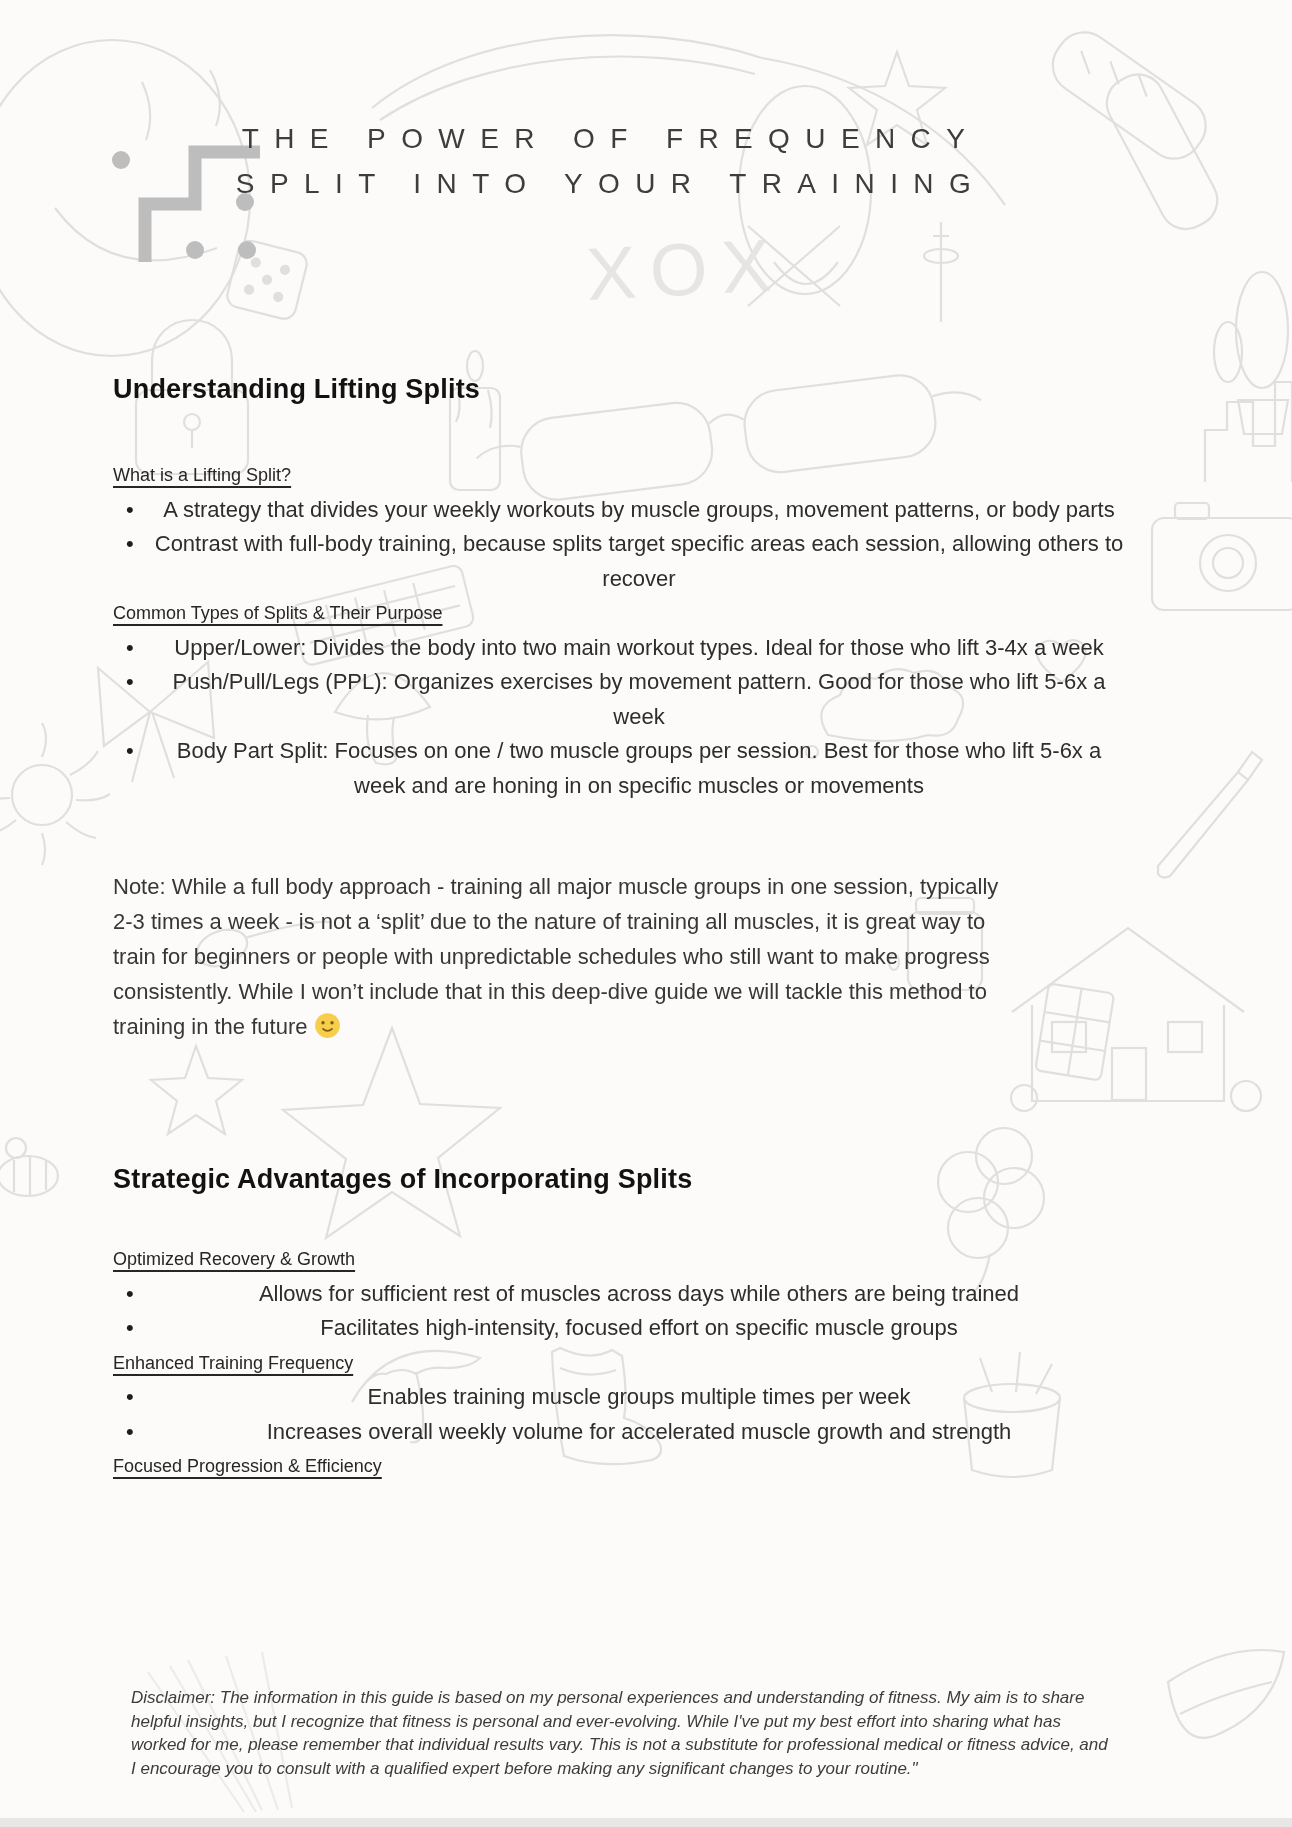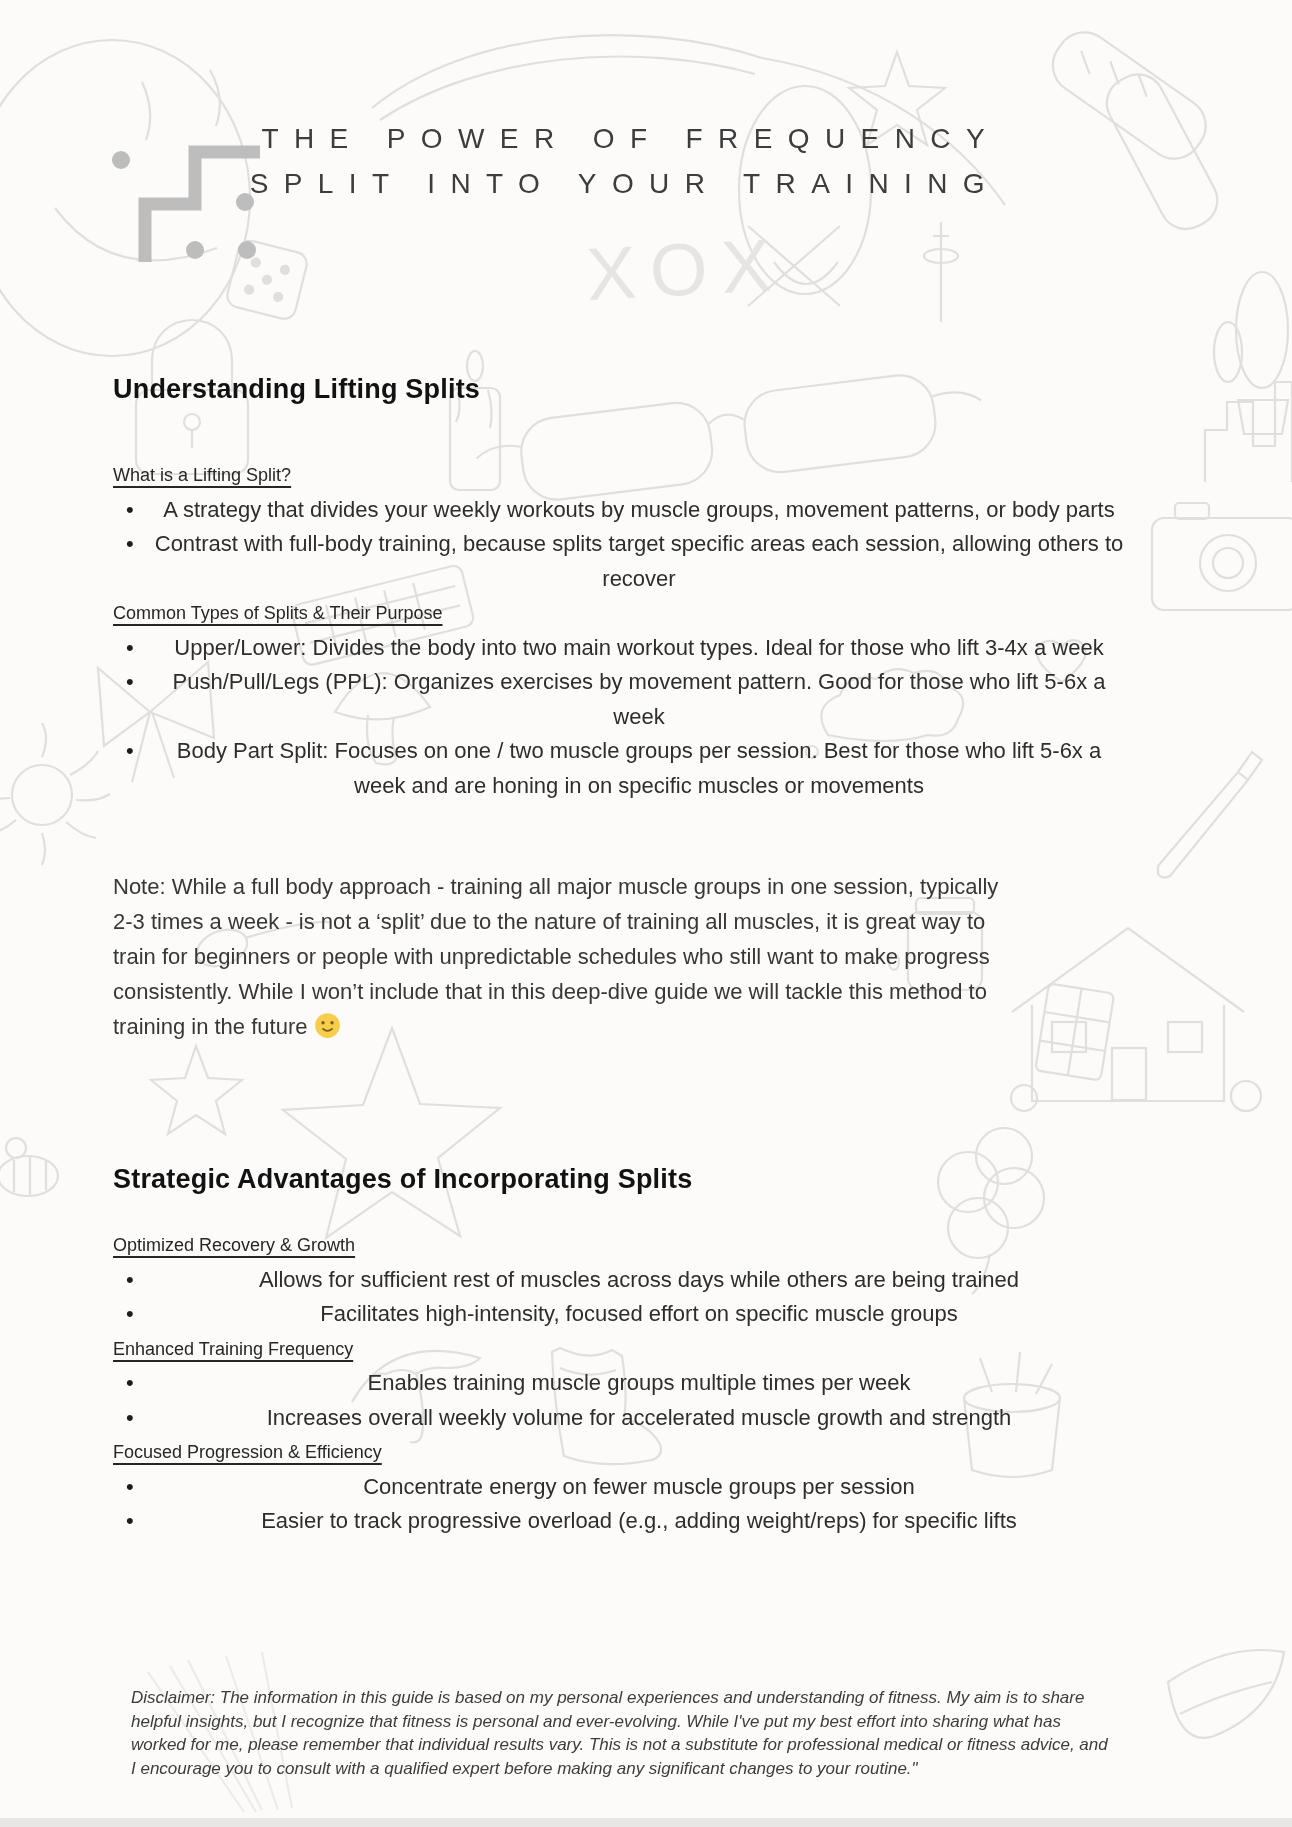--- a/index.html
+++ b/index.html
@@ -3,28 +3,28 @@
 <meta charset="utf-8">
 <style>
   html,body{margin:0;padding:0;}
   body{font-family:"Liberation Sans",sans-serif;background:#ffffff;}
   .page{position:relative;width:1292px;height:1827px;overflow:hidden;background:#fcfbfa;}
   .doodles{position:absolute;left:0;top:0;z-index:0;}
   .content{position:absolute;left:0;top:0;width:100%;height:100%;z-index:1;}
 
   
   .logo{position:absolute;left:105px;top:122px;}
-  .title-block{position:absolute;left:222px;top:116px;width:778px;text-align:right;
+  .title-block{position:absolute;left:222px;top:116px;width:778px;text-align:center;
     font-size:28px;line-height:45px;letter-spacing:0.55em;color:#3d3d3d;font-weight:400;}
   .title-block .tline{white-space:nowrap;}
 
   
   .section{position:absolute;left:113px;width:1075px;color:#2d2d2d;}
   .section h2{margin:0 0 52px 0;font-size:27px;line-height:34px;font-weight:bold;color:#121212;letter-spacing:0.2px;}
-  .section.sec2 h2{margin-bottom:32px;}
+  .section.sec2 h2{margin-bottom:46px;}
   .subhead{font-size:18px;line-height:34.5px;color:#262626;text-decoration:underline;
     text-decoration-thickness:2px;text-underline-offset:5px;}
   ul.bullets{margin:0;padding:0;list-style:none;width:1015px;text-align:center;}
   ul.bullets li{position:relative;padding-left:37px;font-size:22px;line-height:34.5px;color:#2d2d2d;}
   ul.bullets li::before{content:"\2022";position:absolute;left:13px;top:0;font-size:22px;color:#1d1d1d;}
 
   .note{position:absolute;left:113px;top:869px;width:905px;
     font-size:22px;line-height:35px;color:#373737;}
   .note .emoji{display:inline-block;vertical-align:-5px;margin-left:7px;}
 
@@ -247,24 +247,20 @@
         <li>Facilitates high-intensity, focused effort on specific muscle groups</li>
       </ul>
 
       <div class="subhead">Enhanced Training Frequency</div>
       <ul class="bullets">
         <li>Enables training muscle groups multiple times per week</li>
         <li>Increases overall weekly volume for accelerated muscle growth and strength</li>
       </ul>
 
       <div class="subhead">Focused Progression &amp; Efficiency</div>
-      <ul class="bullets">
-        <li>Concentrate energy on fewer muscle groups per session</li>
-        <li>Easier to track progressive overload (e.g., adding weight/reps) for specific lifts</li>
-      </ul>
     </div>
 
     <div class="disclaimer">Disclaimer: The information in this guide is based on my personal experiences and understanding of fitness. My aim is to share helpful insights, but I recognize that fitness is personal and ever-evolving. While I've put my best effort into sharing what has worked for me, please remember that individual results vary. This is not a substitute for professional medical or fitness advice, and I encourage you to consult with a qualified expert before making any significant changes to your routine."</div>
 
   </div>
 
   <div class="bottom-strip"></div>
 </div>
 
 </body></html>

